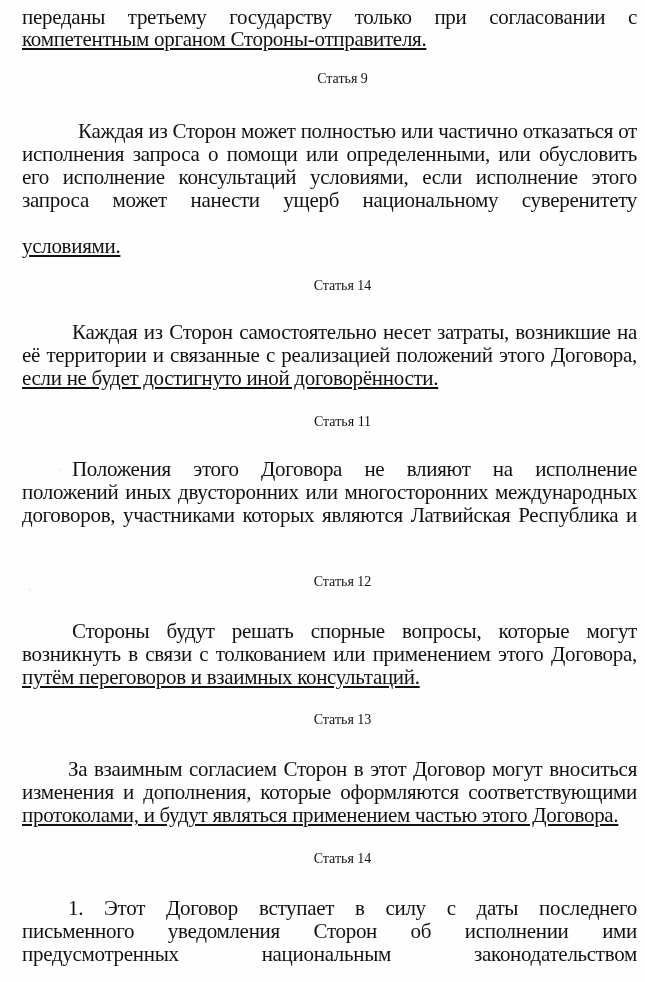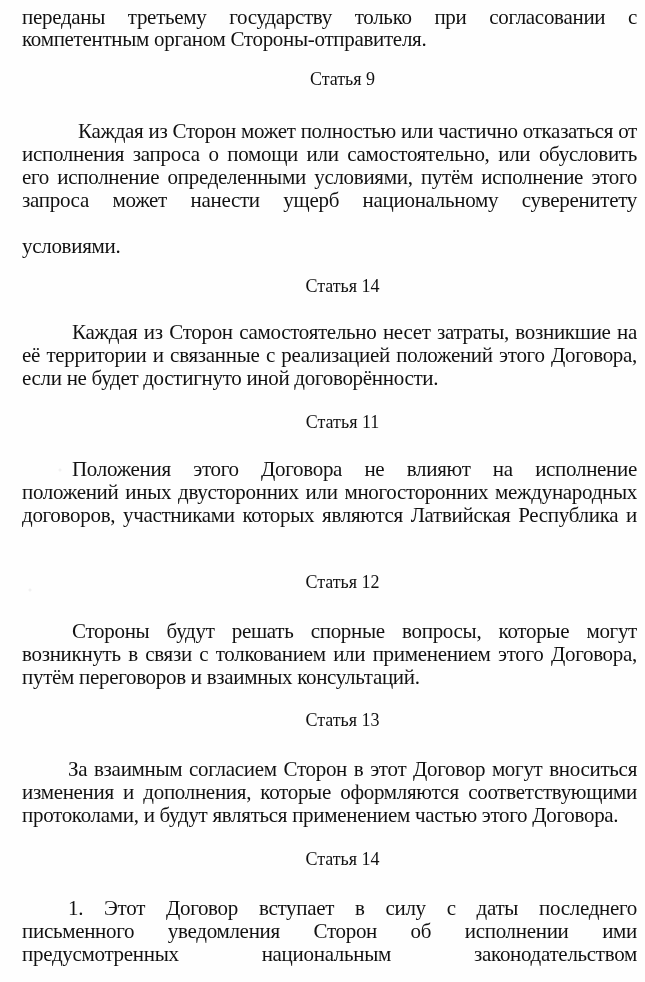--- a/index.html
+++ b/index.html
@@ -17,39 +17,39 @@
         radial-gradient(circle at 30px 590px, rgba(0,0,0,0.05) 0 1px, transparent 2px),
         #fefefe;
     }
     .line {
       position: absolute; left: 14px; width: 615px;
       font-size: 21px; line-height: 22px; white-space: nowrap;
       text-align: justify; text-align-last: justify;
       letter-spacing: -0.3px;
       margin-left: 8px;
     }
-    .line.last { text-align-last: left; }
+    .line.last { text-align-last: left; text-decoration: underline; }
     .line.indent { left: 64px; width: 565px; }
     .heading {
       position: absolute; left: 0; width: 645px; text-align: center;
-      font-size: 18px; line-height: 22px; padding-left: 40px; box-sizing: border-box;
+      font-size: 14px; line-height: 22px; padding-left: 40px; box-sizing: border-box;
     }
   </style>
 </head>
 <body>
 
 <div class="page">
 
   <div class="line" style="top:6px">переданы третьему государству только при согласовании с</div>
   <div class="line last" style="top:28px">компетентным органом Стороны-отправителя.</div>
 
   <div class="heading" style="top:68px">Статья 9</div>
   <div class="line indent" style="top:120px; left:70px; width:559px">Каждая из Сторон может полностью или частично отказаться от</div>
-  <div class="line" style="top:143px">исполнения запроса о помощи или самостоятельно, или обусловить</div>
-  <div class="line" style="top:166px">его исполнение определенными условиями, путём исполнение этого</div>
+  <div class="line" style="top:143px">исполнения запроса о помощи или определенными, или обусловить</div>
+  <div class="line" style="top:166px">его исполнение консультаций условиями, если исполнение этого</div>
   <div class="line" style="top:189px">запроса может нанести ущерб национальному суверенитету</div>
   <div class="line last" style="top:235px">условиями.</div>
 
   <div class="heading" style="top:275px">Статья 14</div>
   <div class="line indent" style="top:321px">Каждая из Сторон самостоятельно несет затраты, возникшие на</div>
   <div class="line" style="top:344px">её территории и связанные с реализацией положений этого Договора,</div>
   <div class="line last" style="top:367px">если не будет достигнуто иной договорённости.</div>
 
   <div class="heading" style="top:411px">Статья 11</div>
   <div class="line indent" style="top:458px">Положения этого Договора не влияют на исполнение</div>

